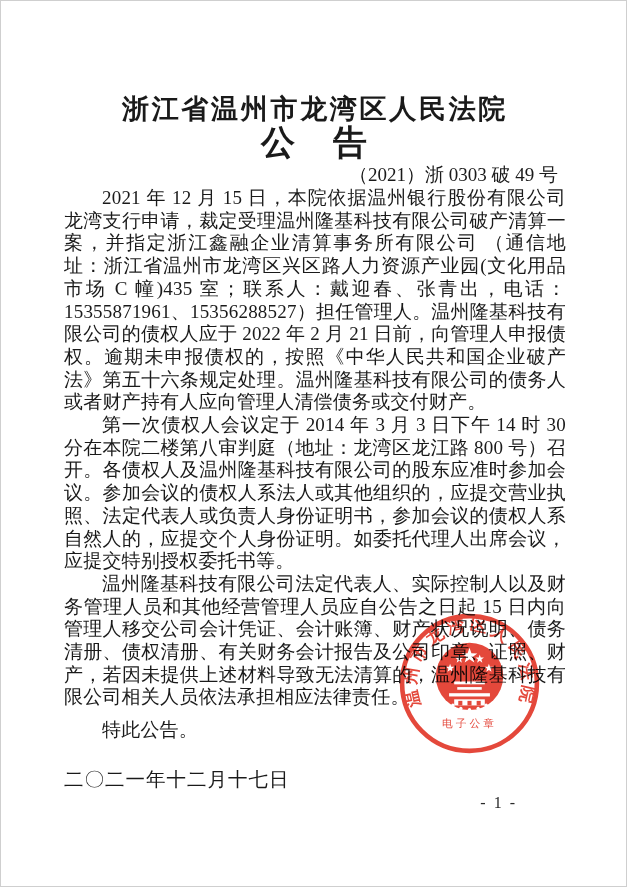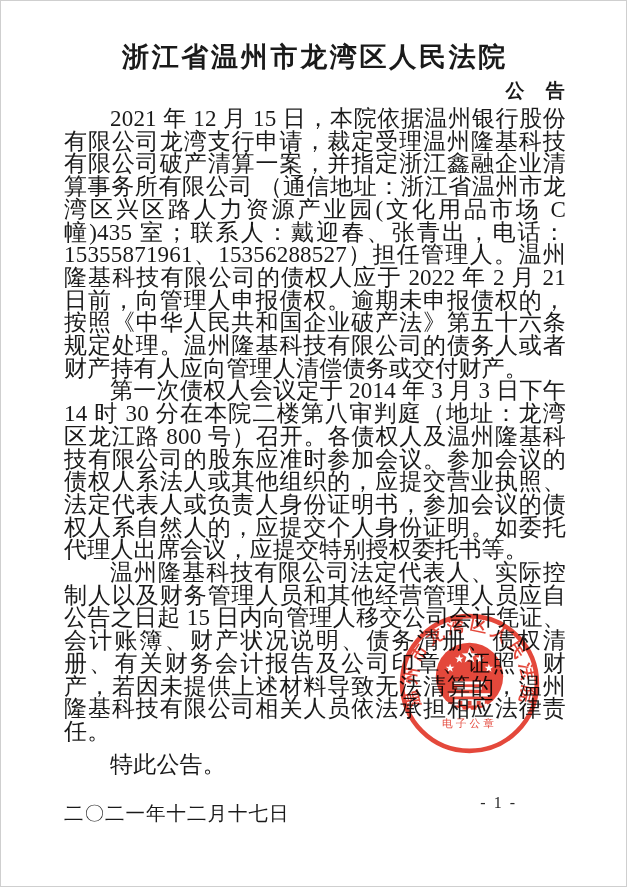--- a/index.html
+++ b/index.html
@@ -16,44 +16,44 @@
     border: 1px solid #cfcfcf;
     overflow: hidden;
   }
   .content {
     position: absolute;
     left: 63px;
     top: 0;
     width: 502px;
   }
   .court-name {
-    margin-top: 40px;
+    margin-top: 92px;
     text-align: center;
     font-size: 27px;
     font-weight: bold;
     letter-spacing: 0.10em;
     line-height: 33px;
     white-space: nowrap;
   }
   .doc-title {
-    text-align: right;
-    font-size: 19px;
+    text-align: center;
+    font-size: 34px;
     font-weight: bold;
     letter-spacing: 0.06em;
     line-height: 34px;
   }
   .case-number {
     text-align: right;
     font-size: 19px;
     padding-right: 8px;
     margin-top: 3px;
     line-height: 24px;
   }
   .body-text p {
-    font-size: 23px;
+    font-size: 19px;
     line-height: 22.7px;
     text-align: justify;
     text-justify: inter-character;
     text-indent: 2em;
     letter-spacing: 0.2px;
   }
   .closing {
     font-size: 19px;
     line-height: 22.7px;
     text-indent: 2em;
@@ -85,20 +85,21 @@
   }
 </style>
 </head>
 <body>
 
 <div class="page">
   <div class="content">
 
     <div class="court-name">浙江省温州市龙湾区人民法院</div>
     <div class="doc-title">公　告</div>
+    <div class="case-number">（2021）浙 0303 破 49 号</div>
 
     <div class="body-text">
       <p>2021 年 12 月 15 日，本院依据温州银行股份有限公司龙湾支行申请，裁定受理温州隆基科技有限公司破产清算一案，并指定浙江鑫融企业清算事务所有限公司 （通信地址：浙江省温州市龙湾区兴区路人力资源产业园(文化用品市场 C 幢)435 室；联系人：戴迎春、张青出，电话：15355871961、15356288527）担任管理人。温州隆基科技有限公司的债权人应于 2022 年 2 月 21 日前，向管理人申报债权。逾期未申报债权的，按照《中华人民共和国企业破产法》第五十六条规定处理。温州隆基科技有限公司的债务人或者财产持有人应向管理人清偿债务或交付财产。</p>
       <p>第一次债权人会议定于 2014 年 3 月 3 日下午 14 时 30 分在本院二楼第八审判庭（地址：龙湾区龙江路 800 号）召开。各债权人及温州隆基科技有限公司的股东应准时参加会议。参加会议的债权人系法人或其他组织的，应提交营业执照、法定代表人或负责人身份证明书，参加会议的债权人系自然人的，应提交个人身份证明。如委托代理人出席会议，应提交特别授权委托书等。</p>
       <p>温州隆基科技有限公司法定代表人、实际控制人以及财务管理人员和其他经营管理人员应自公告之日起 15 日内向管理人移交公司会计凭证、会计账簿、财产状况说明、债务清册、债权清册、有关财务会计报告及公司印章、证照、财产，若因未提供上述材料导致无法清算的，温州隆基科技有限公司相关人员依法承担相应法律责任。</p>
       <p class="closing">特此公告。</p>
     </div>
 
     <div class="date-line">二〇二一年十二月十七日</div>
   </div>

